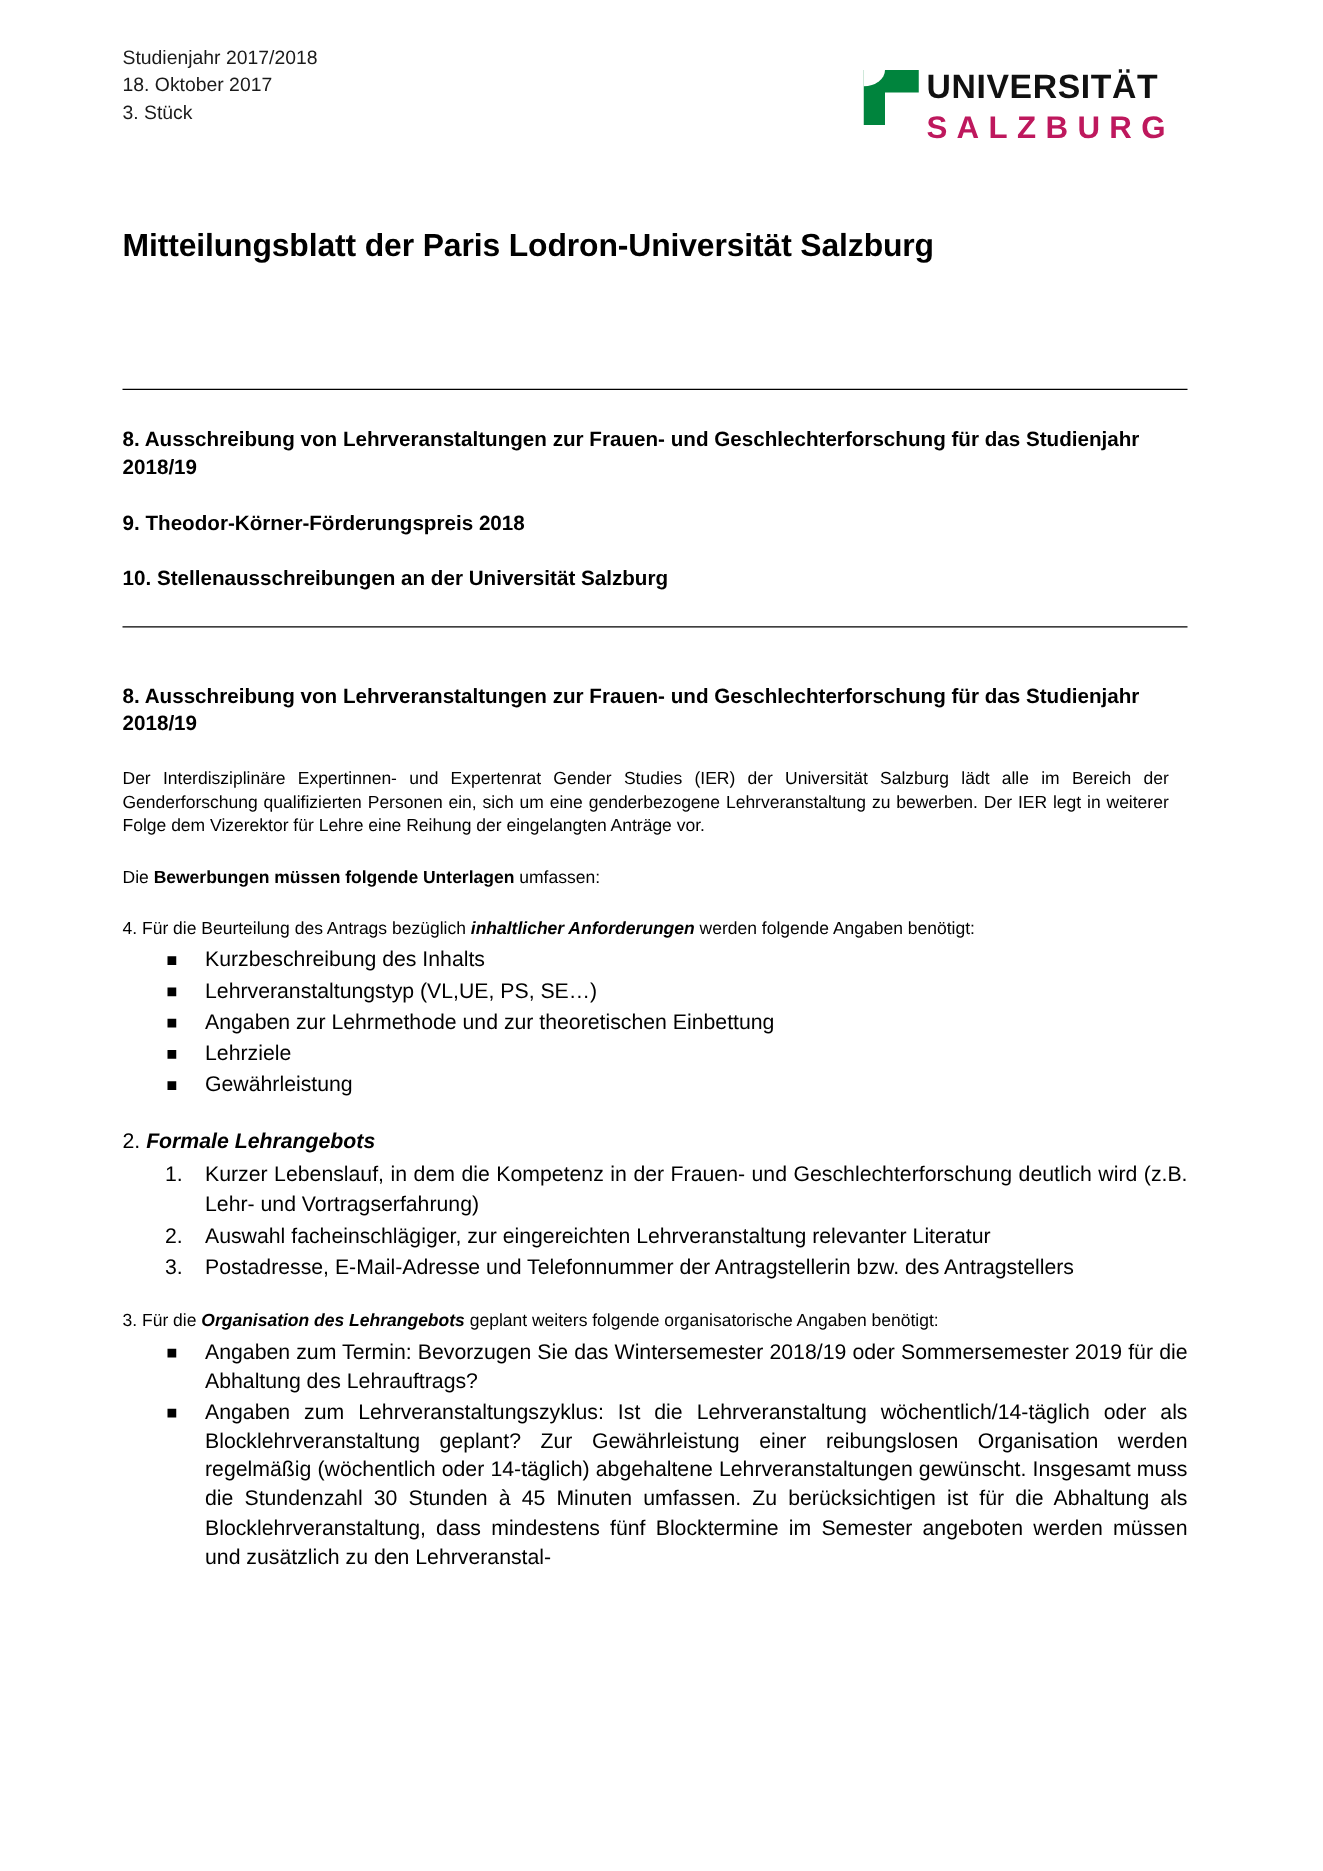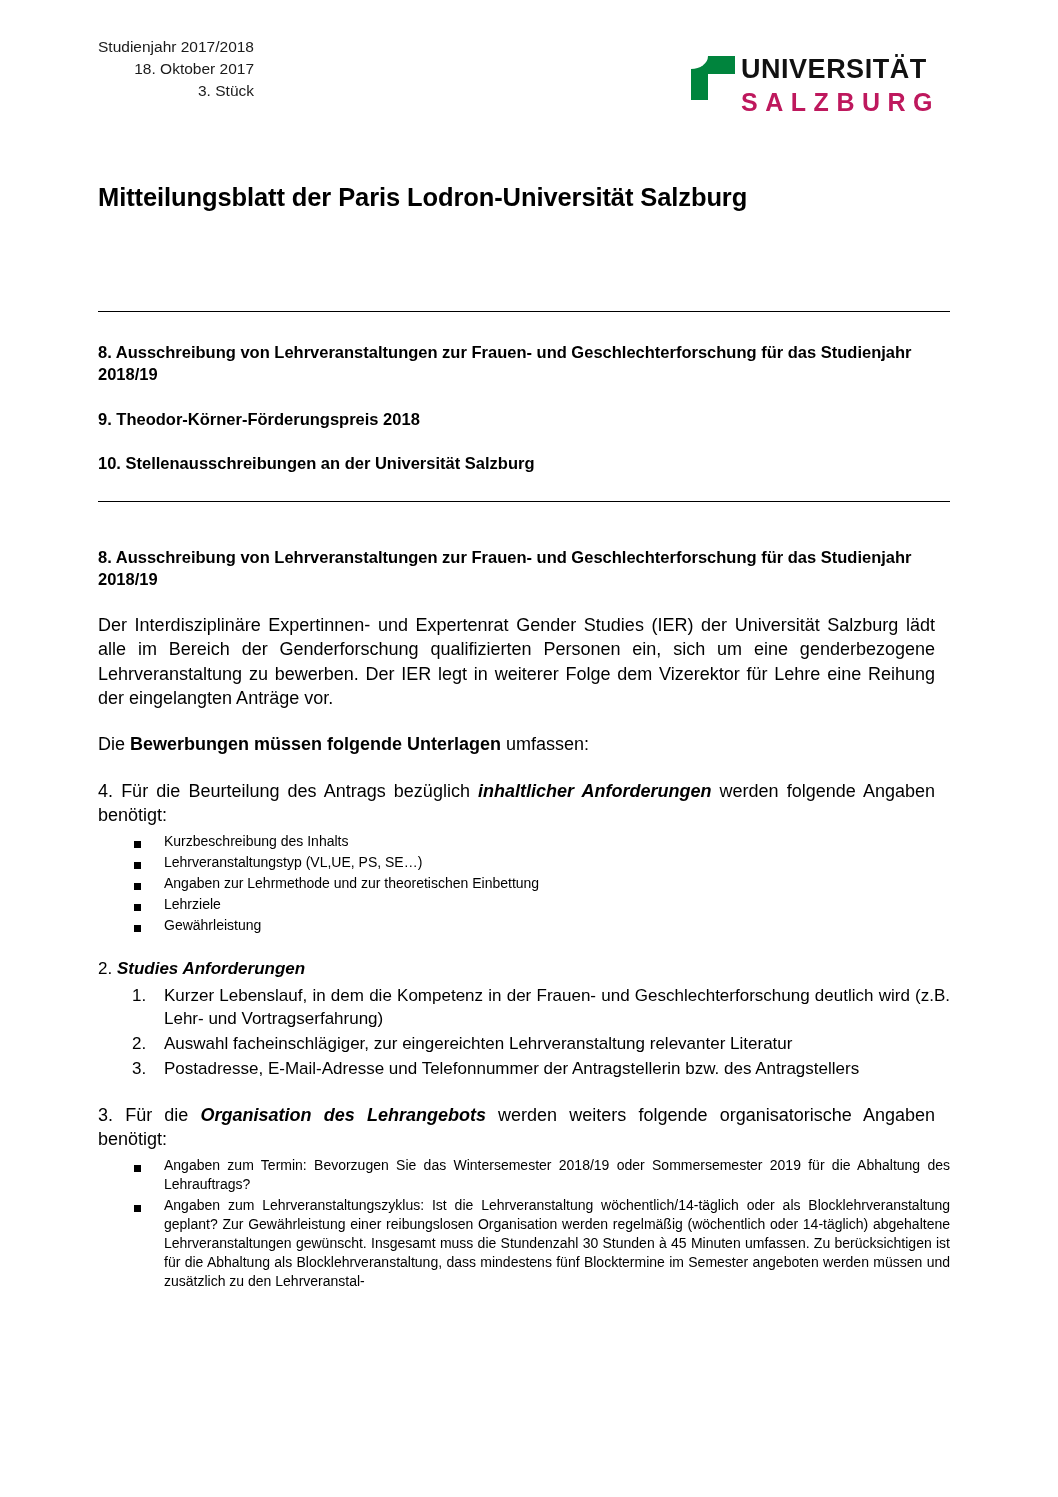--- a/index.html
+++ b/index.html
@@ -31,21 +31,21 @@
     display: flex;
     align-items: flex-start;
     justify-content: space-between;
   }
   .issue-info {
     font-size: 15.5px;
     line-height: 1.42;
     color: #1a1a1a;
     padding-top: 2px;
   }
-  .issue-info div { white-space: nowrap; text-align: right; }
+  .issue-info div { white-space: nowrap; }
 
   .logo {
     display: flex;
     align-items: flex-start;
     gap: 6px;
     padding-right: 10px;
     padding-top: 22px;
   }
   .logo-mark {
     width: 44px;
@@ -117,36 +117,36 @@
   .toc-item:last-child { margin-bottom: 0; }
 
   
   .section-heading {
     font-size: 16.5px;
     font-weight: bold;
     line-height: 1.32;
     margin-top: 45px;
   }
   p.para {
-    font-size: 18px;
+    font-size: 14px;
     line-height: 1.36;
     margin: 22px 15px 0 0;
     text-align: justify;
   }
   b.inline { font-weight: bold; }
   i.inline { font-style: italic; font-weight: bold; }
 
   ul.squares {
     list-style: none;
     margin: 4px 0 0 0;
     padding: 0 0 0 34px;
   }
   ul.squares > li {
     position: relative;
-    font-size: 14px;
+    font-size: 17px;
     line-height: 1.36;
     padding-left: 32px;
     margin-top: 2px;
     text-align: justify;
   }
   ul.squares > li::before {
     content: "";
     position: absolute;
     left: 2px;
     top: 9px;
@@ -238,31 +238,31 @@
 
     <ul class="squares">
       <li>Kurzbeschreibung des Inhalts</li>
       <li>Lehrveranstaltungstyp (VL,UE, PS, SE…)</li>
       <li>Angaben zur Lehrmethode und zur theoretischen Einbettung</li>
       <li>Lehrziele</li>
       <li>Gewährleistung</li>
     </ul>
 
     <div class="sub-heading">
-      <span class="num">2. </span><span class="em">Studies Anforderungen</span>
+      <span class="num">2. </span><span class="em">Formale Lehrangebots</span>
     </div>
 
     <ol class="numbered">
       <li>Kurzer Lebenslauf, in dem die Kompetenz in der Frauen- und Geschlechterforschung deutlich wird (z.B. Lehr- und Vortragserfahrung)</li>
       <li>Auswahl facheinschlägiger, zur eingereichten Lehrveranstaltung relevanter Literatur</li>
       <li>Postadresse, E-Mail-Adresse und Telefonnummer der Antragstellerin bzw. des Antragstellers</li>
     </ol>
 
     <p class="para">
-      <span>3. Für die </span><i class="inline">Organisation des Lehrangebots</i><span> werden weiters folgende organisatorische Angaben benötigt:</span>
+      <span>3. Für die </span><i class="inline">Organisation des Lehrangebots</i><span> geplant weiters folgende organisatorische Angaben benötigt:</span>
     </p>
 
     <ul class="squares">
       <li>Angaben zum Termin: Bevorzugen Sie das Wintersemester 2018/19 oder Sommersemester 2019 für die Abhaltung des Lehrauftrags?</li>
       <li>Angaben zum Lehrveranstaltungszyklus: Ist die Lehrveranstaltung wöchentlich/14-täglich oder als Blocklehrveranstaltung geplant? Zur Gewährleistung einer reibungslosen Organisation werden regelmäßig (wöchentlich oder 14-täglich) abgehaltene Lehrveranstaltungen gewünscht. Insgesamt muss die Stundenzahl 30 Stunden à 45 Minuten umfassen. Zu berücksichtigen ist für die Abhaltung als Blocklehrveranstaltung, dass mindestens fünf Blocktermine im Semester angeboten werden müssen und zusätzlich zu den Lehrveranstal-</li>
     </ul>
 
   </div>
 </div>
 

